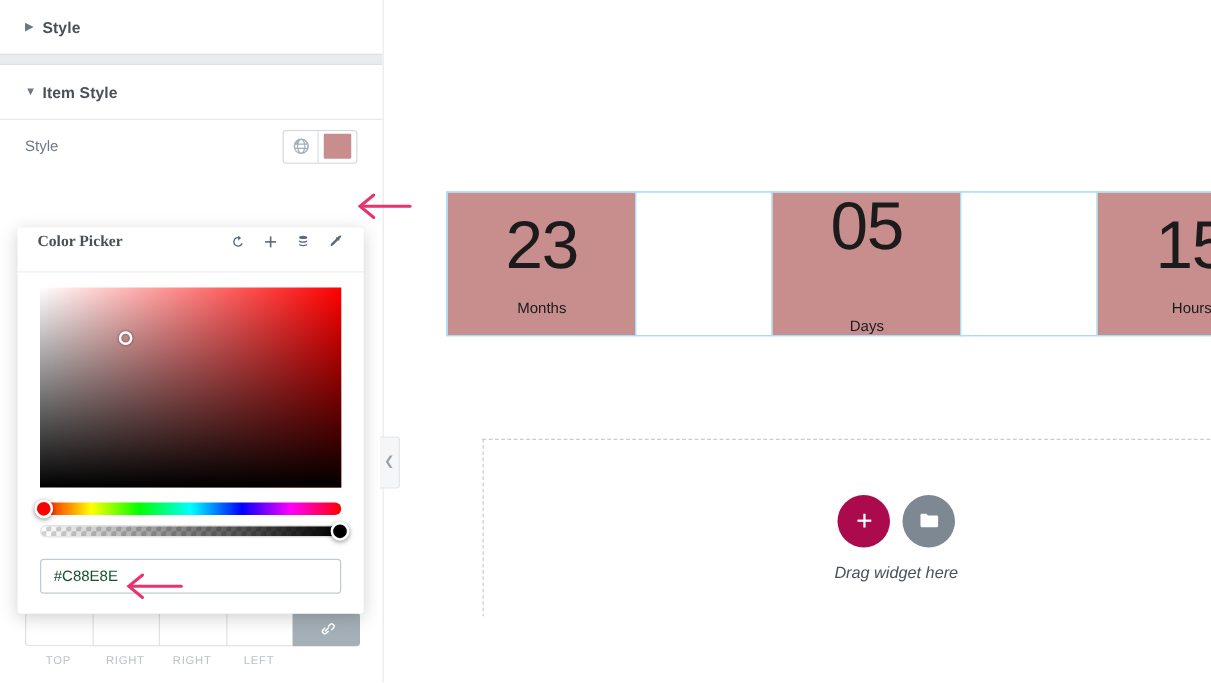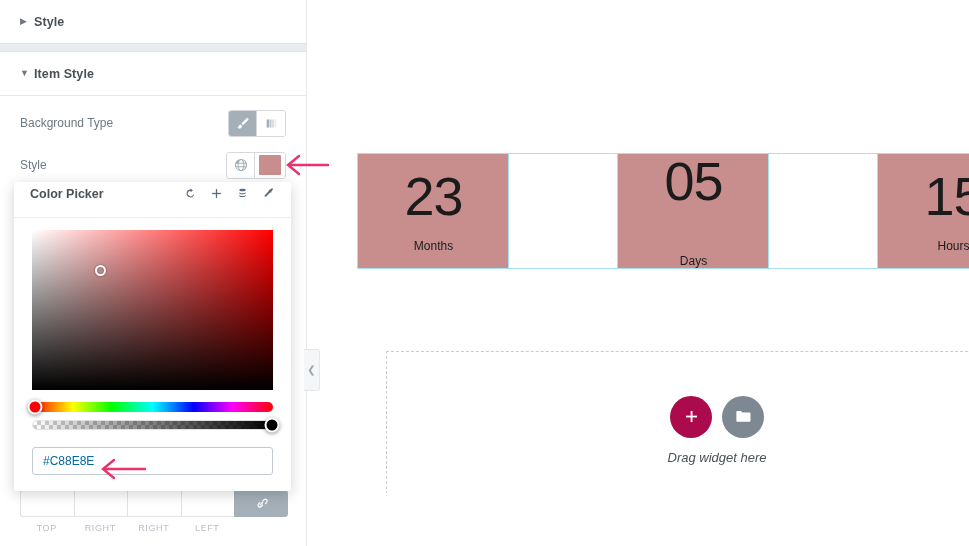--- a/index.html
+++ b/index.html
@@ -69,20 +69,21 @@
     width: 277px;
     background: #ffffff;
     border-radius: 3px;
     box-shadow: 0 3px 14px rgba(0,0,0,.18);
     z-index: 30;
   }
   .picker-head {
     height: 36px; display: flex; align-items: center; justify-content: space-between;
     padding: 0 12px 12px 16px;
     border-bottom: 1px solid #eceef0;
+    font-family: Liberation Serif, serif;
   }
   .picker-title { font-size: 12.5px; font-weight: bold; color: #495157; }
   .picker-tools { display: flex; gap: 5px; }
   .tool-btn {
     width: 21px; height: 21px; border-radius: 2px;
     display: flex; align-items: center; justify-content: center;
     cursor: pointer; background: #fff;
   }
   .tool-btn svg { fill: #5b6a7a; }
 
@@ -124,21 +125,21 @@
     box-shadow: 0 1px 4px rgba(0,0,0,.45);
   }
   .handle.hue-h { left: 3px; background: #ff0000; }
   .handle.alpha-h { left: 100%; background: #000000; }
 
   .hex-wrap { margin-top: 17px; }
   .hex-input {
     width: 100%; height: 28px;
     border: 1px solid #c2cbd2; border-radius: 3px;
     padding: 0 10px;
-    font-size: 12px; color: #0369a1;
+    font-size: 12px; color: #14532d;
     font-family: "Liberation Sans", sans-serif;
     background: #fff; outline: none;
   }
 
   
   .ghost-row {
     position: absolute; left: 0; width: 307px; height: 42px;
     display: flex; align-items: center; padding: 0 20px;
   }
   .ghost-circle {
@@ -248,38 +249,20 @@
       <span class="sec-title">Style</span>
     </div>
 
     <div class="panel-gap"></div>
 
     <div class="section-head">
       <span class="sec-caret">▼</span>
       <span class="sec-title">Item Style</span>
     </div>
 
-    <div class="ctrl-row" style="margin-top:6px;">
-      <span class="ctrl-label">Background Type</span>
-      <div class="seg">
-        <div class="seg-btn active">
-          <svg width="13" height="13" viewBox="0 0 16 16">
-            <path d="M14.6 1.6c-.5-.5-1.2-.4-1.7.1L6.7 8.1l1.9 1.9 6.4-6.2c.5-.5.6-1.2.1-1.7l-.5-.5zM5.6 9.3C4.4 9.6 3.4 10.5 3 12c-.2.7-.7 1-1.3 1.2 1 .9 2.4 1.2 3.6.8 1.4-.5 2.1-1.7 2.1-2.9L5.6 9.3z"></path>
-          </svg>
-        </div>
-        <div class="seg-btn">
-          <svg width="13" height="13" viewBox="0 0 16 16">
-            <rect x="2" y="3" width="3" height="10"></rect>
-            <rect x="5.5" y="3" width="2.5" height="10" opacity=".65"></rect>
-            <rect x="8.5" y="3" width="2.5" height="10" opacity=".4"></rect>
-            <rect x="11.5" y="3" width="2.5" height="10" opacity=".2"></rect>
-          </svg>
-        </div>
-      </div>
-    </div>
 
     <div class="ctrl-row">
       <span class="ctrl-label">Style</span>
       <div class="seg">
         <div class="seg-btn">
           <svg width="14" height="14" viewBox="0 0 16 16">
             <path d="M8 1a7 7 0 100 14A7 7 0 008 1zm0 1.2c.9 0 1.9 1.3 2.4 3.3H5.6C6.1 3.5 7.1 2.2 8 2.2zM4.4 5.5C4.9 3.6 5.8 2.4 5.8 2.4A5.9 5.9 0 003 5.5h1.4zm-1.8 1.2h1.6a13 13 0 000 2.6H2.6a5.8 5.8 0 010-2.6zm.4 3.8H4.4c.4 1.9 1.4 3.1 1.4 3.1a5.9 5.9 0 01-3.2-3.1zM8 13.8c-.9 0-1.9-1.3-2.4-3.3h4.8c-.5 2-1.5 3.3-2.4 3.3zm2.7-4.5H5.3a11.8 11.8 0 010-2.6h5.4a11.8 11.8 0 010 2.6zm-.5 4.3s1-1.2 1.4-3.1H13a5.9 5.9 0 01-2.8 3.1zM11.8 9.3a13 13 0 000-2.6h1.6a5.8 5.8 0 010 2.6h-1.6zM11.6 5.5c-.4-1.9-1.4-3.1-1.4-3.1A5.9 5.9 0 0113 5.5h-1.4z"></path>
           </svg>
         </div>
         <div class="swatch-cell">

